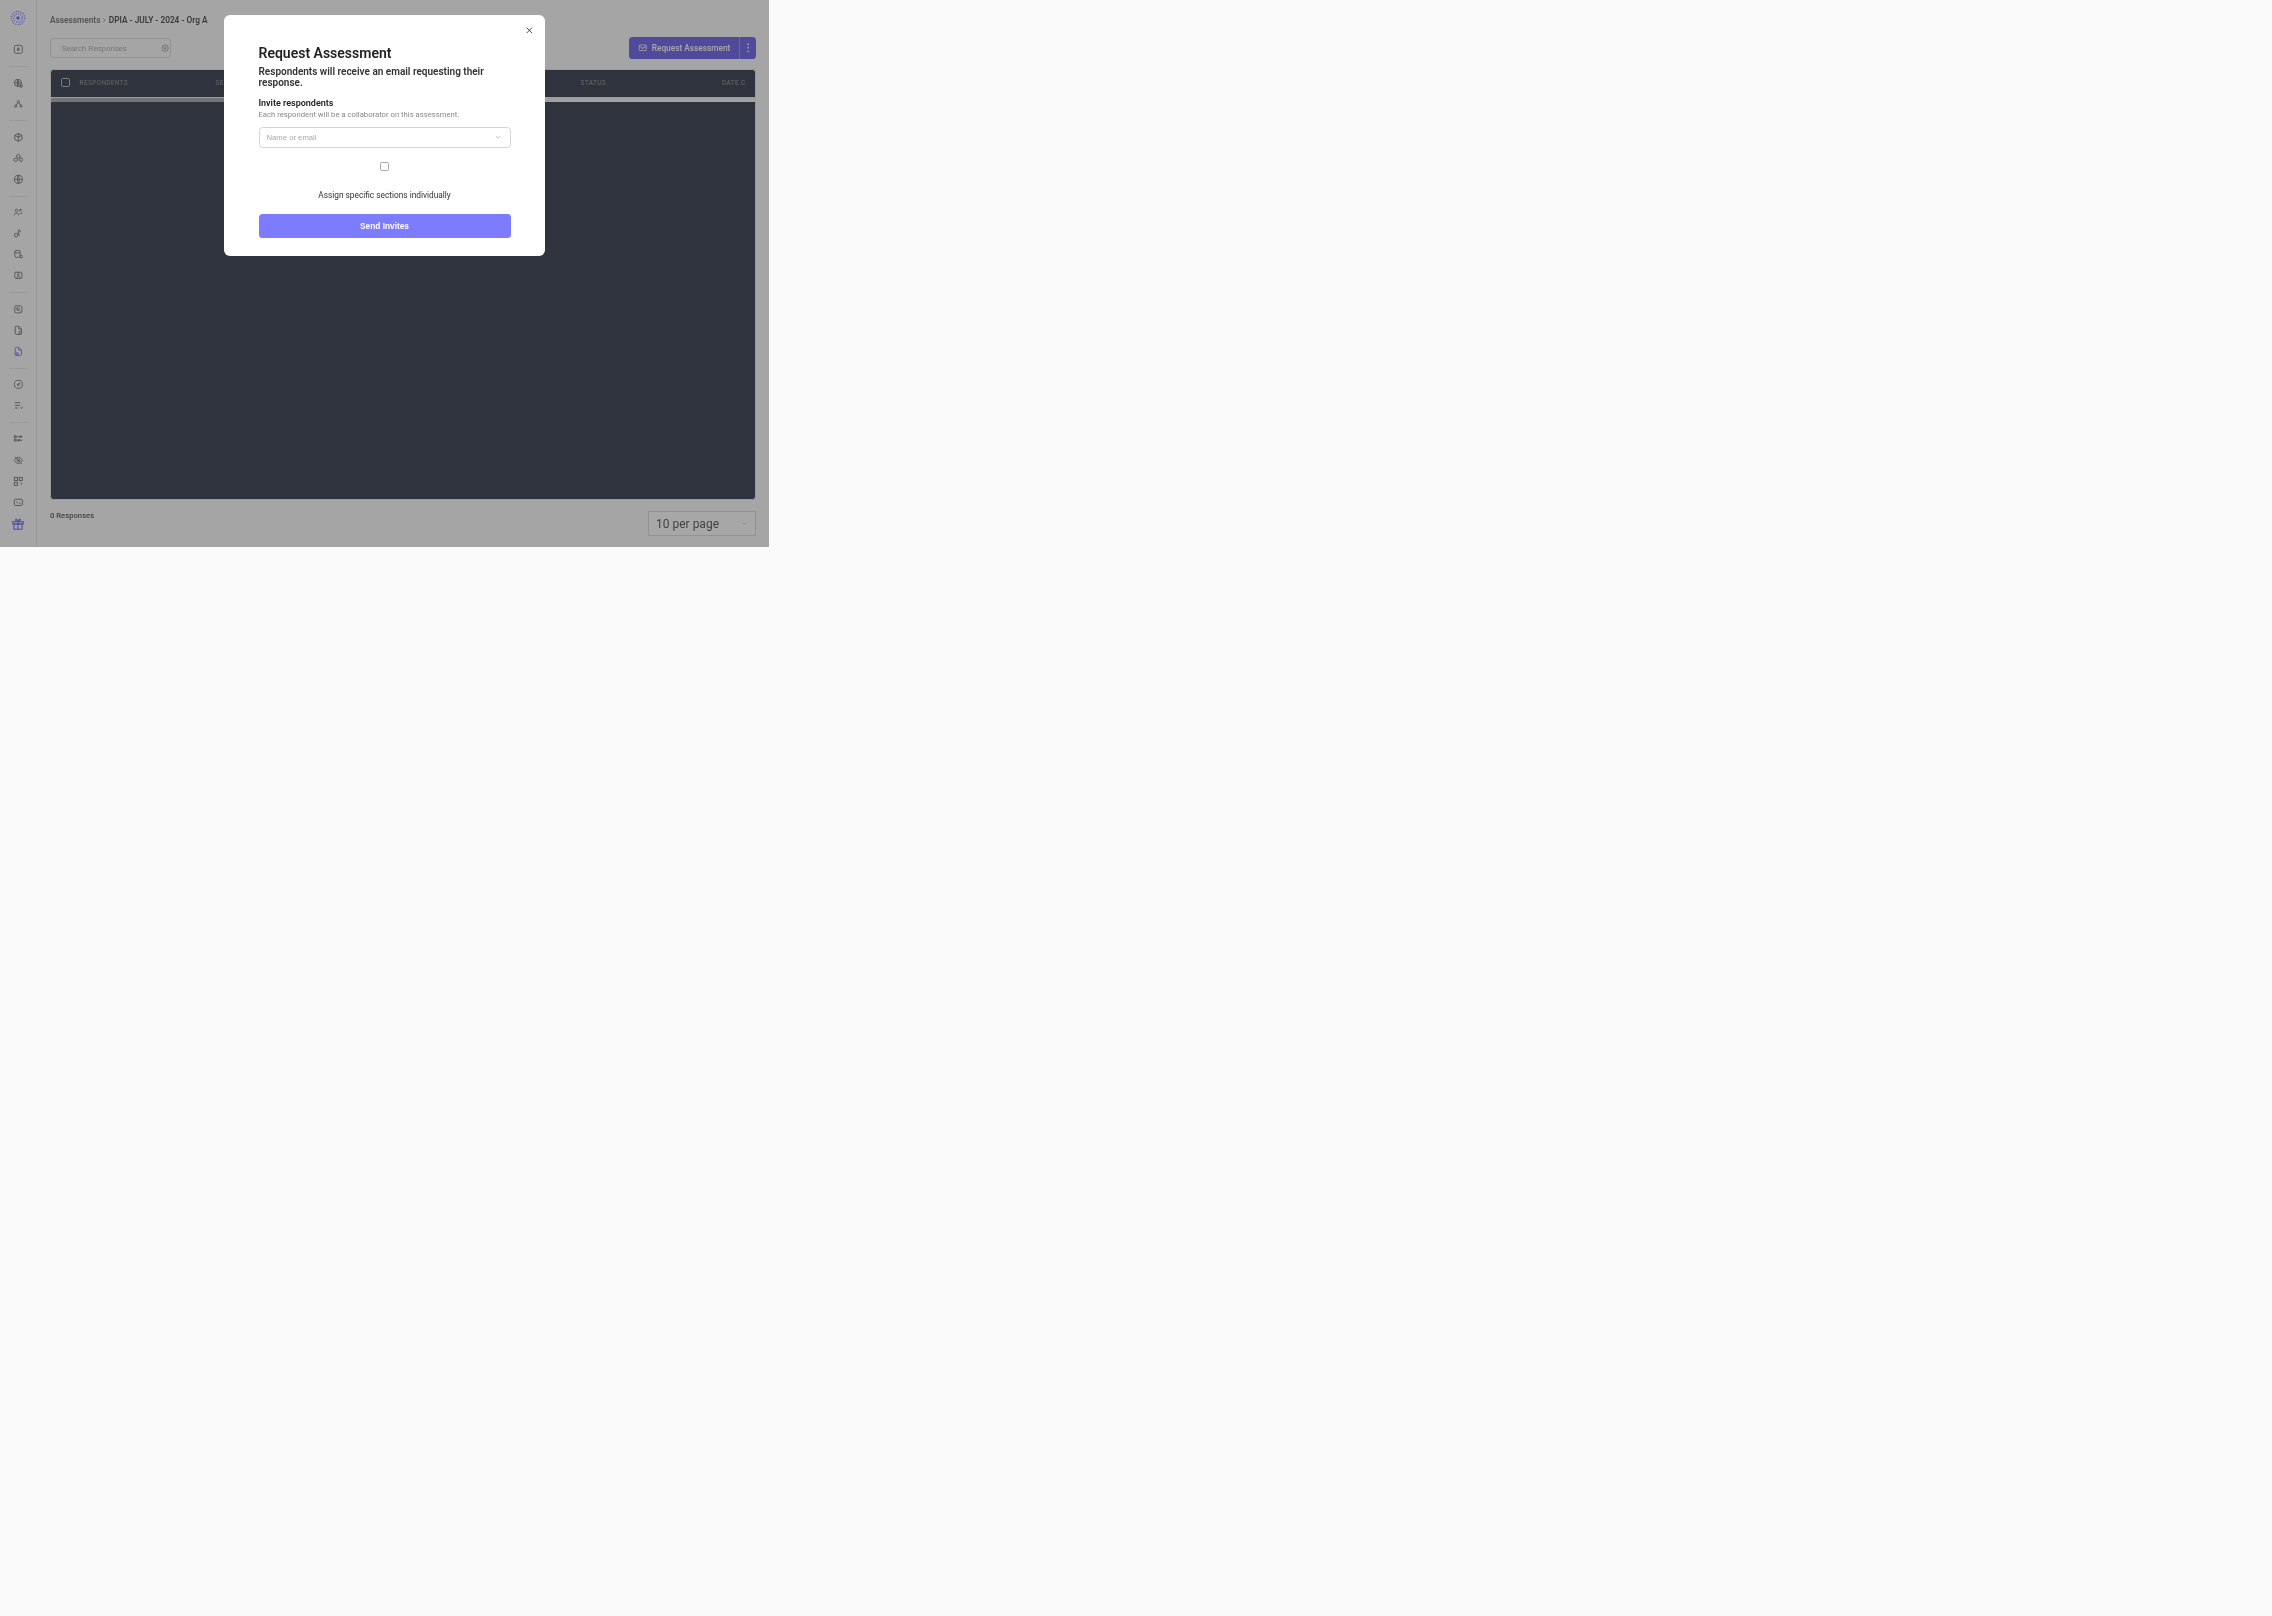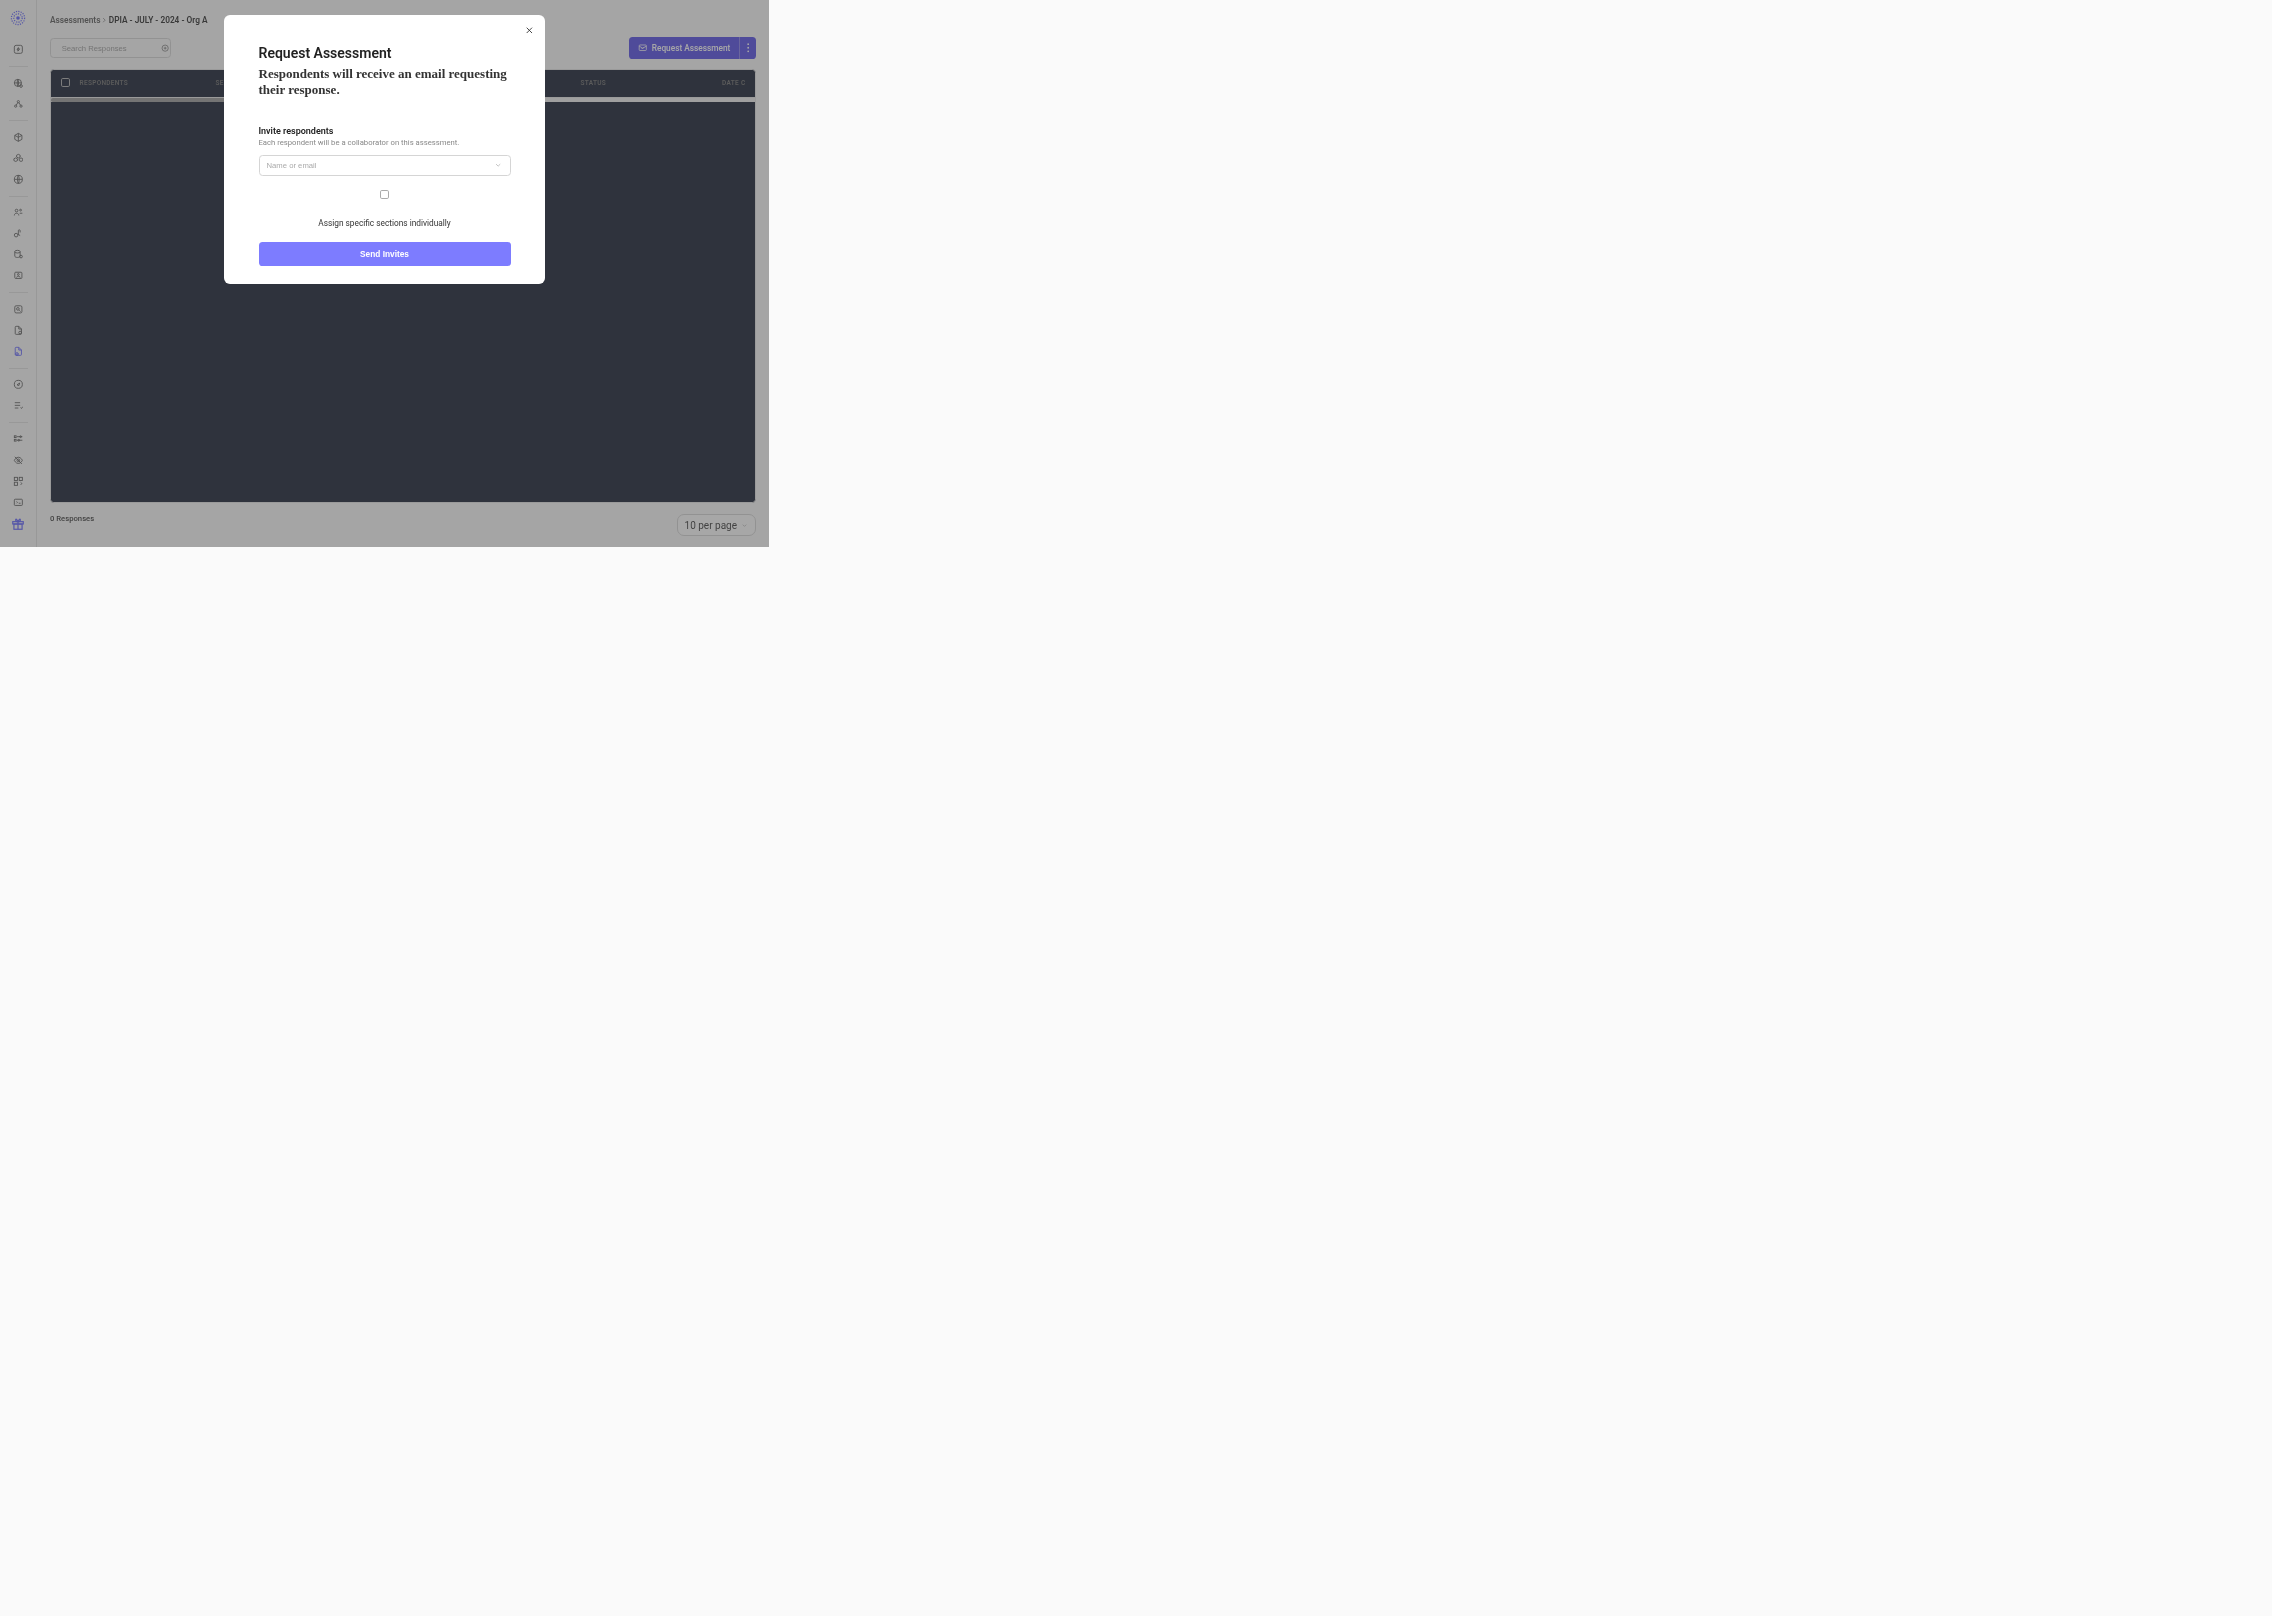--- a/index.html
+++ b/index.html
@@ -254,26 +254,26 @@
       font-weight: 500;
     }
     
     .footer-spacer {
       flex: 1;
     }
     
     .page-size-select {
       display: flex;
       align-items: center;
-      gap: 4px;
+      gap: 22px;
       border: 0.6px solid #d5d5d5;
-      border-radius: 7px;
+      border-radius: 0;
       padding: 4.7px 7px;
       background: #fff;
-      font-size: 10px;
+      font-size: 12px;
       color: #333;
       cursor: pointer;
     }
     
     .modal-overlay {
       position: absolute;
       inset: 0;
       background: rgba(80,80,80,0.5);
       display: flex;
       justify-content: center;
@@ -302,25 +302,24 @@
     }
     
     .modal-title {
       font-size: 14px;
       font-weight: 600;
       color: #222;
       margin-bottom: 4.7px;
     }
     
     .modal-subtitle {
-      font-size: 13px;
+      font-size: 10px;
       font-weight: 600;
       color: #333;
-      margin-bottom: 28px;
-      font-family: Liberation Serif, serif;
+      margin-bottom: 10px;
     }
     
     .modal-section-title {
       font-size: 9px;
       font-weight: 600;
       color: #222;
       margin-bottom: 2.4px;
     }
     
     .modal-section-desc {

